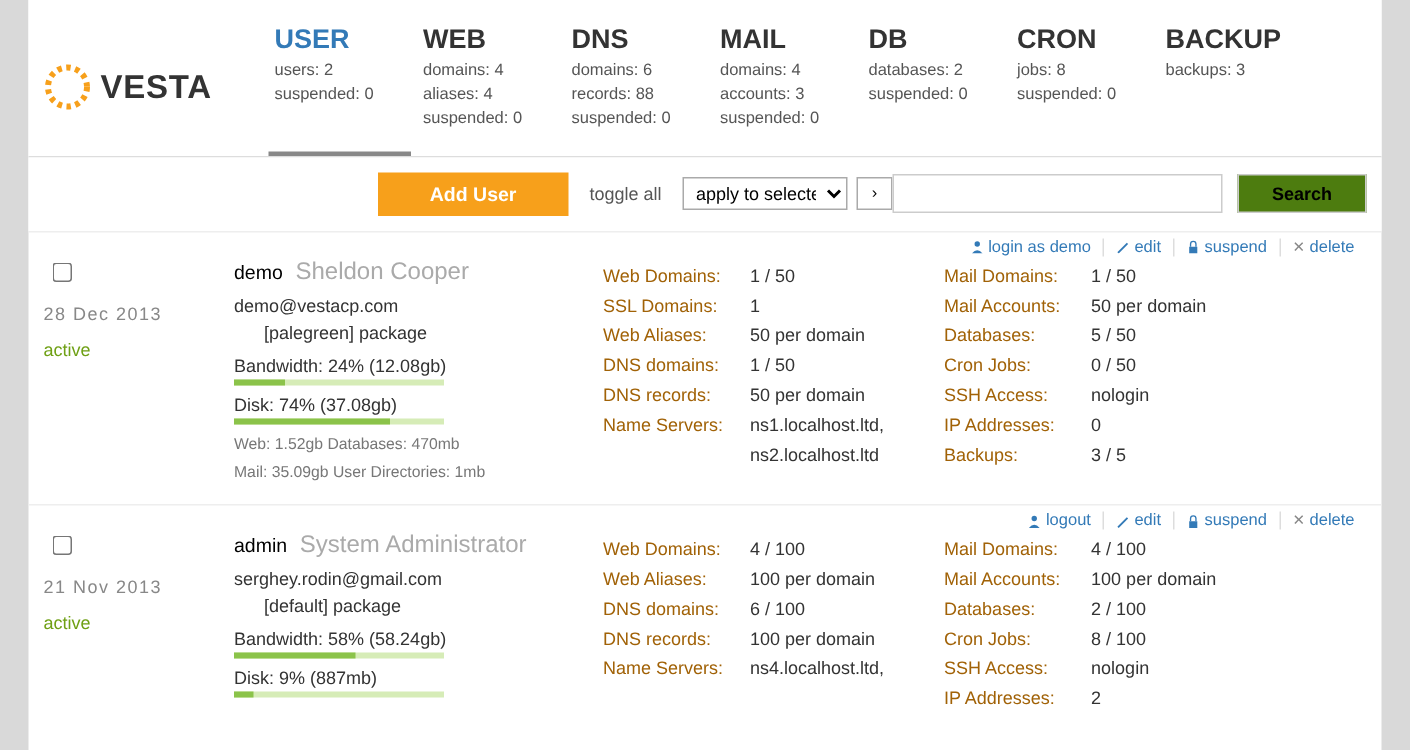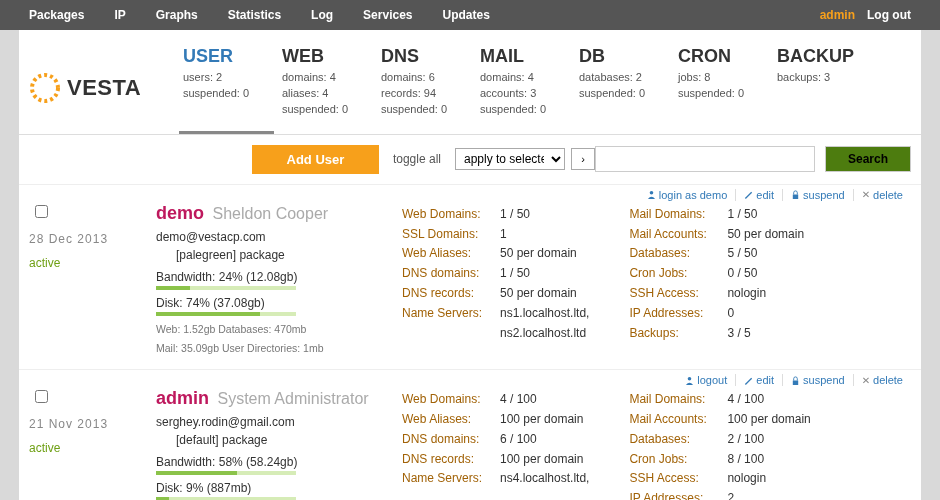--- a/index.html
+++ b/index.html
@@ -47,21 +47,21 @@
 .row-actions a:first-child { border-left:none;}
 .row-actions .xicon { color:#888; font-size:10px;}
 
 .row-body { display:flex; }
 .col-date { width:127px; padding-top:2px;}
 .col-date input[type=checkbox]{ margin-left:6px; margin-bottom:8px;}
 .date-text { font-size:12px; color:#888; letter-spacing:1px; margin-top:6px;}
 .status-text { font-size:12px; color:#6fa015; margin-top:10px;}
 
 .col-main { width:240px; }
-.u-name { font-size:18px; font-weight:bold; color:#be185d; }
+.u-name { font-size:13px; font-weight:normal; color:#000000; }
 .u-full { font-size:16px; color:#aaa; font-weight:normal; margin-left:4px;}
 .u-email { font-size:12px; color:#333; margin-top:6px;}
 .u-pkg { font-size:12px; color:#333; margin-top:4px;padding-left:20px;}
 .bar-wrap { margin-top:8px;}
 .bar-lbl { font-size:12px; color:#333; }
 .bar { height:4px; background:#d6ecb7; position:relative; margin-top:2px; margin-bottom:6px; width:140px;}
 .bar-fill { height:4px; background:#8bc34a; position:absolute; left:0; top:0;}
 .mini { font-size:10.5px; color:#777; margin-top:4px; line-height:1.4;}
 
 .col-stats { display:flex; gap:40px; padding-top:2px; flex:1; justify-content:flex-start; padding-left:6px;}
@@ -69,37 +69,20 @@
 .stat-col .k { display:inline-block; width:98px; color:#a16207;}
 .stat-col .v { color:#333;}
 .stat-col2 .k { width:98px;}
 
 svg.icn { width:9px; height:9px; }
 </style>
 </head>
 <body>
 <div class="page">
 
-<div class="topbar">
-  <div class="topbar-inner">
-    <div class="topbar-left">
-      <span>Packages</span>
-      <span>IP</span>
-      <span>Graphs</span>
-      <span>Statistics</span>
-      <span>Log</span>
-      <span>Services</span>
-      <span>Updates</span>
-    </div>
-    <div class="topbar-right">
-      <span class="admin-link">admin</span>
-      <span>Log out</span>
-    </div>
-  </div>
-</div>
 
 <div class="inner">
 
 <div class="tabs">
   <div class="logo">
     <svg class="logo-mark" viewBox="0 0 32 32">
       <circle cx="16" cy="16" r="13" fill="none" stroke="#f7a01b" stroke-width="4" stroke-dasharray="3 3"></circle>
     </svg>
     <span class="logo-text">VESTA</span>
   </div>
@@ -115,21 +98,21 @@
     <div class="tab-sub">
       <div>domains: 4</div>
             <div>aliases: 4</div>
             <div>suspended: 0</div>
     </div>
   </div>
   <div class="tab">
     <div class="tab-title">DNS</div>
     <div class="tab-sub">
       <div>domains: 6</div>
-            <div>records: 94</div>
+            <div>records: 88</div>
             <div>suspended: 0</div>
     </div>
   </div>
   <div class="tab">
     <div class="tab-title">MAIL</div>
     <div class="tab-sub">
       <div>domains: 4</div>
             <div>accounts: 3</div>
             <div>suspended: 0</div>
     </div>

